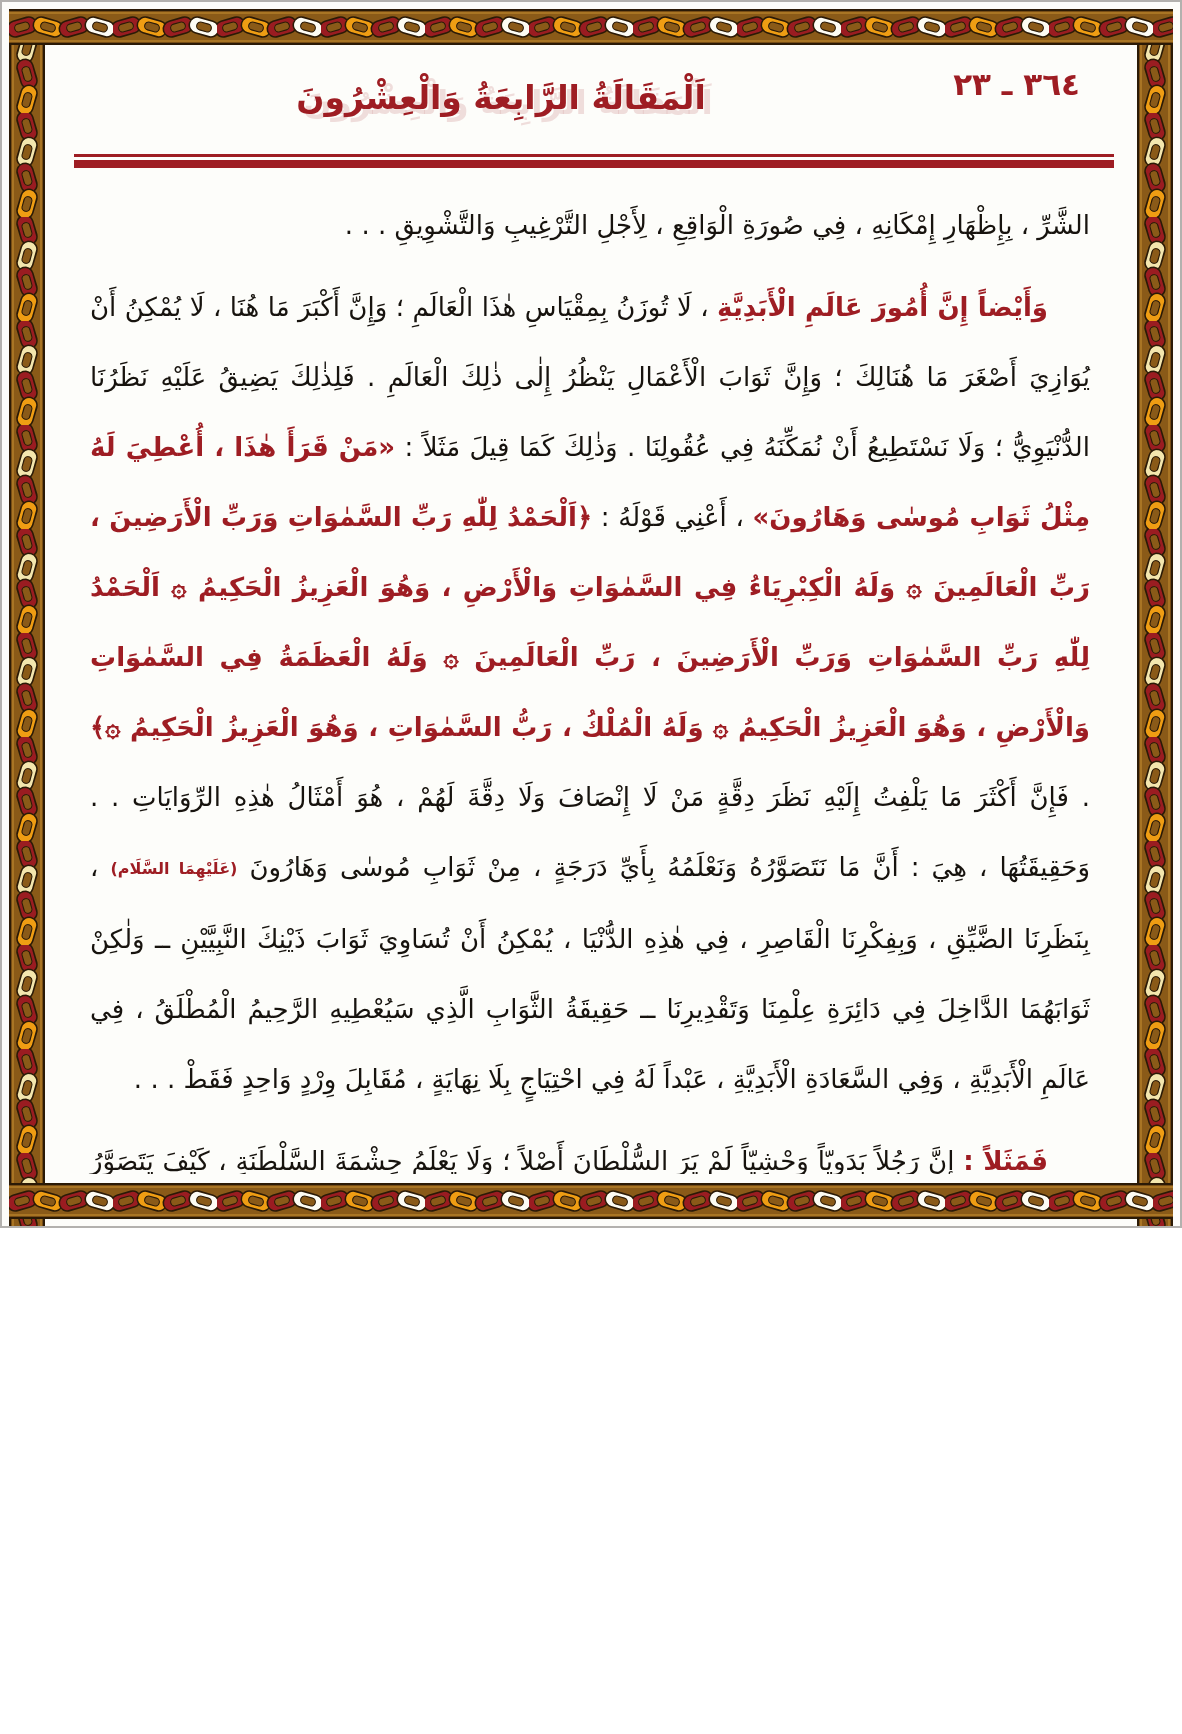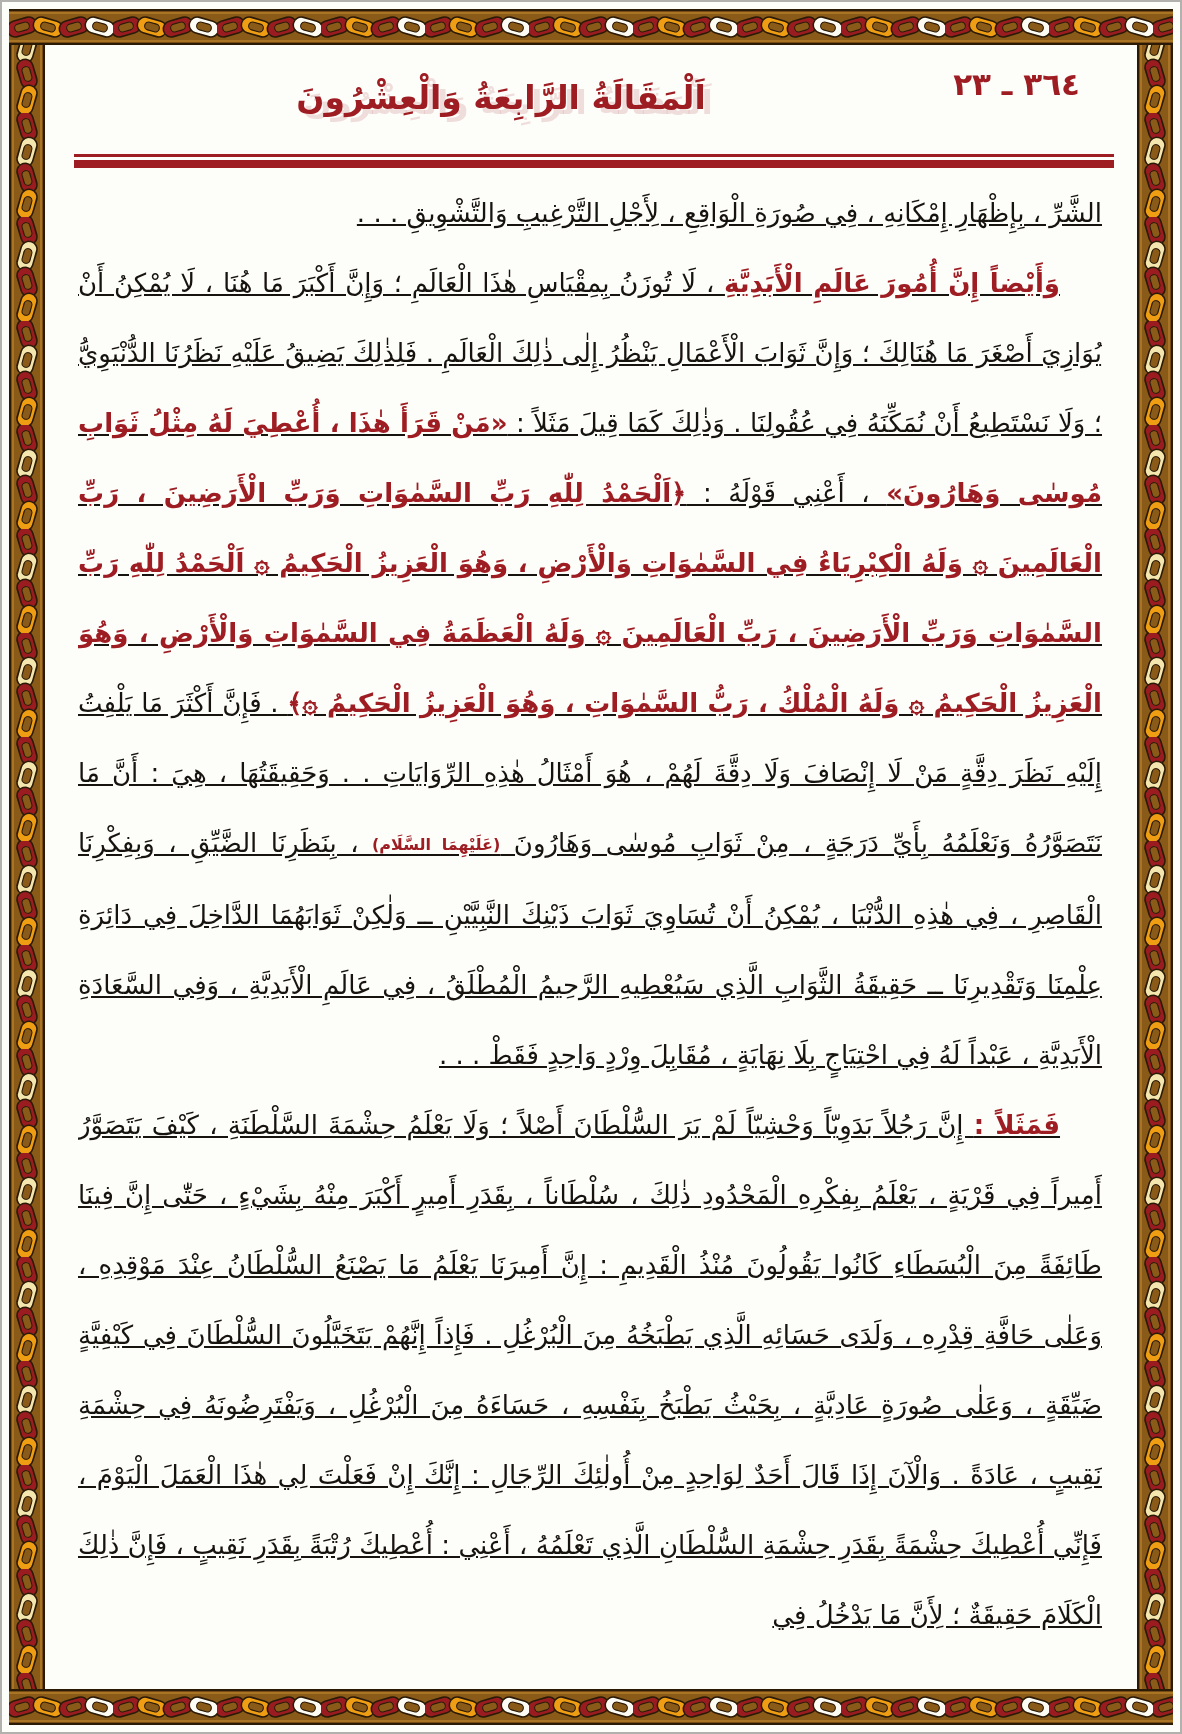--- a/index.html
+++ b/index.html
@@ -10,21 +10,21 @@
     --link-orange:#ef9d13;
     --link-cream:#f3e6ae;
     --link-white:#fdfcf4;
     --outline-dark:#2b1a06;
     --edge-gray:#b3b1ae;
     --paper:#fdfdfa;
   }
   html,body{margin:0;padding:0;background:#ffffff;}
   .page{
     position:relative;
-    width:1182px;height:1734px;
+    width:1182px;height:1228px;
     background:var(--paper);
     box-sizing:border-box;
     border:2px solid var(--edge-gray);
     overflow:hidden;
     font-family:"DejaVu Sans",sans-serif;
     padding-left:19px;
   }
   
   .strip{position:absolute;display:block;}
   .strip-top{top:7px;left:7px;}
@@ -62,21 +62,21 @@
   
   .body-text{
     position:absolute;top:176px;left:76px;right:78px;bottom:52px;
     direction:rtl;
     text-align:justify;
     font-size:26px;
     line-height:70px;
     color:var(--text-black);
     overflow:hidden;
   }
-  .body-text p{margin:0;text-decoration:underline;}
+  .body-text p{margin:12px;}
   .p-continuation{margin-bottom:4px;}
   .p-main{text-indent:42px;margin-bottom:30px;}
   .p-example{text-indent:42px;}
   .seg-red{color:var(--accent-red);font-weight:bold;}
   .seg-black{color:var(--text-black);}
   .seg-salutation{
     color:var(--accent-red);
     font-size:16px;
     font-weight:bold;
     vertical-align:2px;

